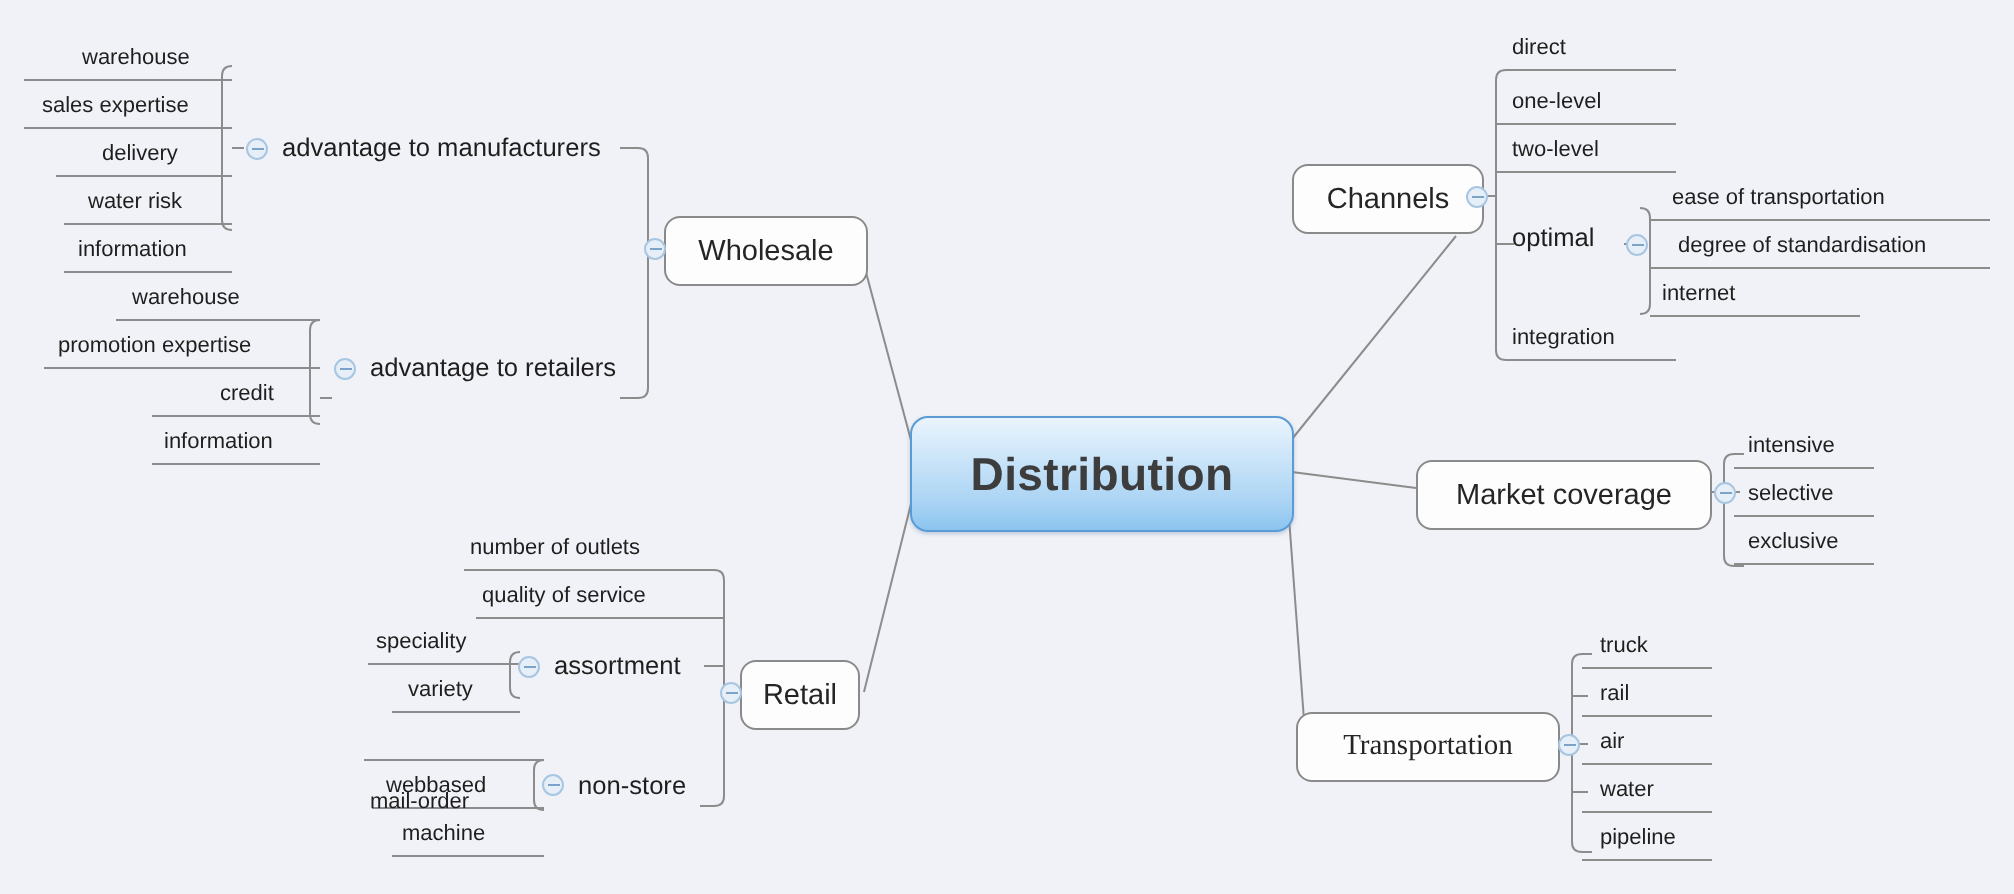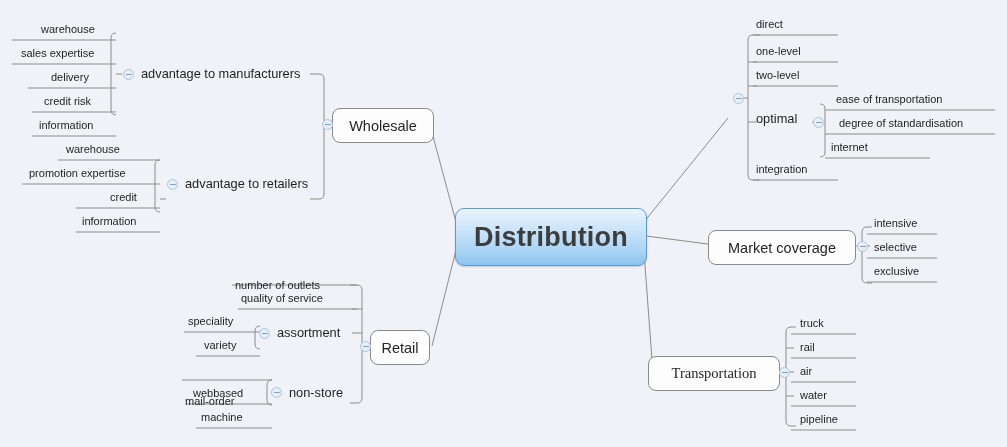--- a/index.html
+++ b/index.html
@@ -26,21 +26,21 @@
     position: absolute;
     display: flex;
     align-items: center;
     justify-content: center;
     border-radius: 9px;
     border: 1px solid #5b9bd5;
     background: linear-gradient(to bottom, #eaf4fd 0%, #d2e8fa 28%, #aad4f4 75%, #8cc4ef 100%);
     box-shadow: 0 1px 2px rgba(90,130,170,0.35);
     color: #3d3d3d;
     font-weight: bold;
-    font-size: 27px;
+    font-size: 23px;
     letter-spacing: 0.2px;
     z-index: 5;
   }
   
   .box-node {
     position: absolute;
     display: flex;
     align-items: center;
     justify-content: center;
     border-radius: 8px;
@@ -178,20 +178,23 @@
   <div class="box-node" style="left:332px; top:108px; width:100px; height:33px;">
     <span>Wholesale</span>
   </div>
   <div class="toggle" style="left:322px; top:119px;"></div>
 
   <div class="box-node" style="left:370px; top:330px; width:58px; height:33px;">
     <span>Retail</span>
   </div>
   <div class="toggle" style="left:360px; top:341px;"></div>
 
+  <div class="box-node" style="left:646px; top:82px; width:94px; height:33px;">
+    <span>Channels</span>
+  </div>
   <div class="toggle" style="left:733px; top:93px;"></div>
 
   <div class="box-node" style="left:708px; top:230px; width:146px; height:33px;">
     <span>Market coverage</span>
   </div>
   <div class="toggle" style="left:857px; top:241px;"></div>
 
   <div class="box-node" style="left:648px; top:356px; width:130px; height:33px;font-family:Liberation Serif, serif;">
     <span>Transportation</span>
   </div>
@@ -205,21 +208,21 @@
   <div class="txt-node" style="left:38px; top:22px;">
     <span>warehouse</span>
   </div>
   <div class="txt-node" style="left:18px; top:46px;">
     <span>sales expertise</span>
   </div>
   <div class="txt-node" style="left:48px; top:70px;">
     <span>delivery</span>
   </div>
   <div class="txt-node" style="left:41px; top:94px;">
-    <span>credit risk</span>
+    <span>water risk</span>
   </div>
   <div class="txt-node" style="left:36px; top:118px;">
     <span>information</span>
   </div>
 
   <div class="txt-node mid" style="left:182px; top:176px;">
     <span>advantage to retailers</span>
   </div>
   <div class="toggle" style="left:167px; top:179px;"></div>
 
@@ -229,21 +232,21 @@
   <div class="txt-node" style="left:26px; top:166px;">
     <span>promotion expertise</span>
   </div>
   <div class="txt-node" style="left:107px; top:190px;">
     <span>credit</span>
   </div>
   <div class="txt-node" style="left:79px; top:214px;">
     <span>information</span>
   </div>
 
-  <div class="txt-node" style="left:232px; top:278px;">
+  <div class="txt-node" style="left:232px; top:267px;">
     <span>number of outlets</span>
   </div>
   <div class="txt-node" style="left:238px; top:291px;">
     <span>quality of service</span>
   </div>
 
   <div class="txt-node mid" style="left:274px; top:325px;">
     <span>assortment</span>
   </div>
   <div class="toggle" style="left:259px; top:328px;"></div>

